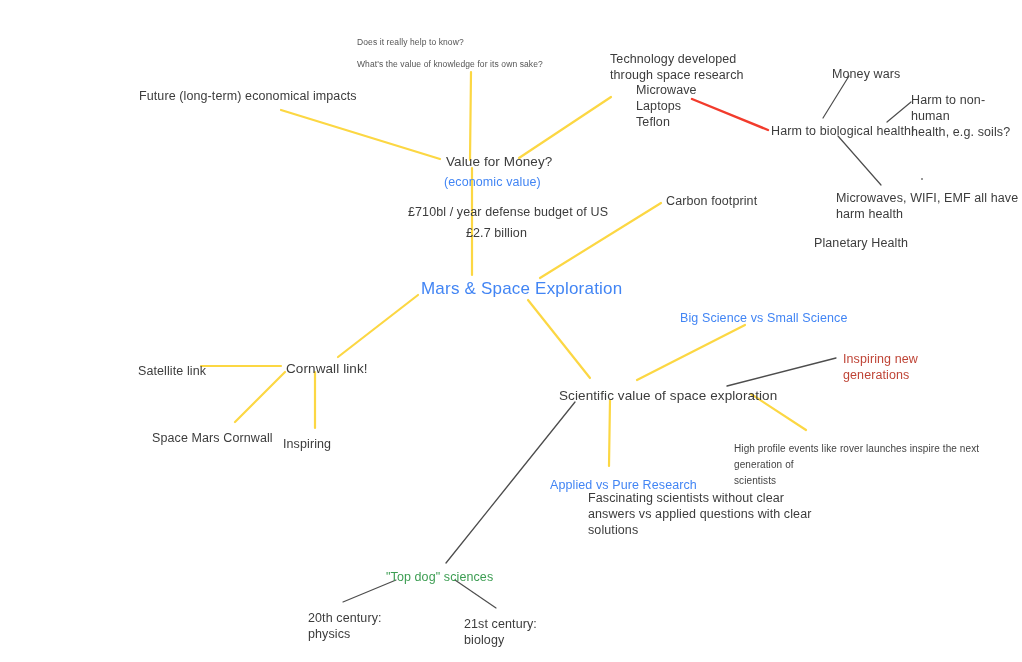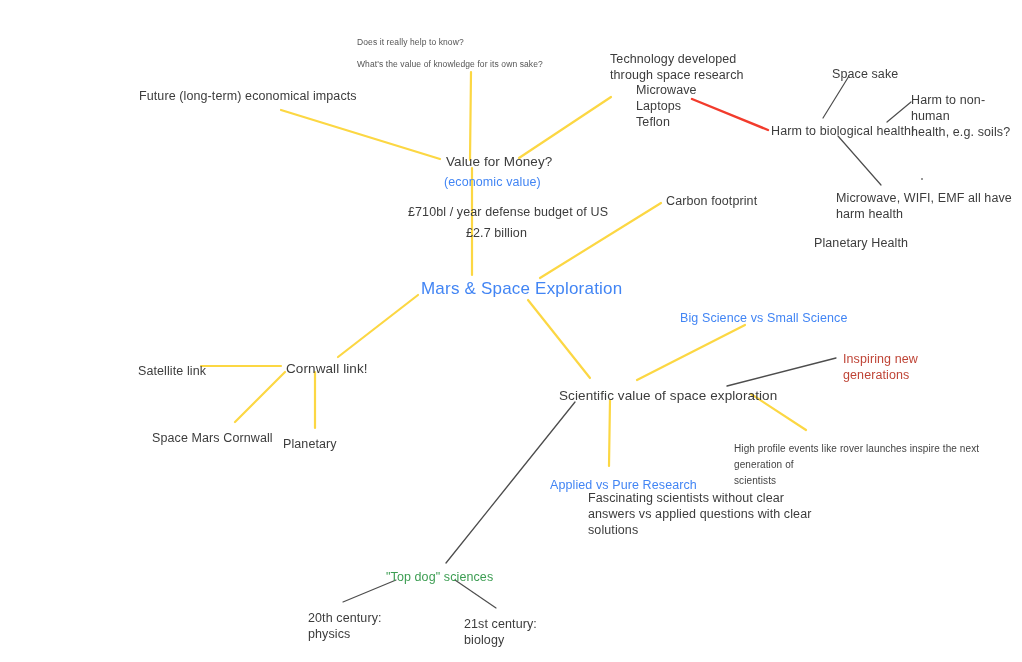--- a/index.html
+++ b/index.html
@@ -108,31 +108,31 @@
       <div class="node" style="left: 466px; top: 225px;">£2.7 billion</div>
       <div class="node" style="left: 139px; top: 88px;">Future (long-term) economical impacts</div>
       <div class="node n-tiny" style="left: 357px; top: 37px;">Does it really help to know?</div>
       <div class="node n-tiny" style="left: 357px; top: 59px;">What's the value of knowledge for its own sake?</div>
       <div class="node" style="left: 610px; top: 51px;">Technology developed
 through space research</div>
       <div class="node" style="left: 636px; top: 82px;">Microwave
 Laptops
 Teflon</div>
       <div class="node" style="left: 666px; top: 193px;">Carbon footprint</div>
-      <div class="node" style="left: 832px; top: 66px;">Space sake</div>
+      <div class="node" style="left: 832px; top: 66px;">Money wars</div>
       <div class="node" style="left: 771px; top: 123px;">Harm to biological health!</div>
       <div class="node" style="left: 911px; top: 92px;">Harm to non-human
 health, e.g. soils?</div>
-      <div class="node" style="left: 836px; top: 190px;">Microwave, WIFI, EMF all have
+      <div class="node" style="left: 836px; top: 190px;">Microwaves, WIFI, EMF all have
 harm health</div>
       <div class="node" style="left: 814px; top: 235px;">Planetary Health</div>
       <div class="node" style="left: 138px; top: 363px;">Satellite link</div>
       <div class="node n-major" style="left: 286px; top: 360px;">Cornwall link!</div>
       <div class="node" style="left: 152px; top: 430px;">Space Mars Cornwall</div>
-      <div class="node" style="left: 283px; top: 436px;">Planetary</div>
+      <div class="node" style="left: 283px; top: 436px;">Inspiring</div>
       <div class="node n-blue" style="left: 680px; top: 310px;">Big Science vs Small Science</div>
       <div class="node n-major" style="left: 559px; top: 387px;">Scientific value of space exploration</div>
       <div class="node n-red" style="left: 843px; top: 351px;">Inspiring new
 generations</div>
       <div class="node n-small" style="left: 734px; top: 441px;">High profile events like rover launches inspire the next generation of
 scientists</div>
       <div class="node n-blue" style="left: 550px; top: 477px;">Applied vs Pure Research</div>
       <div class="node" style="left: 588px; top: 490px;">Fascinating scientists without clear
 answers vs applied questions with clear
 solutions</div>

